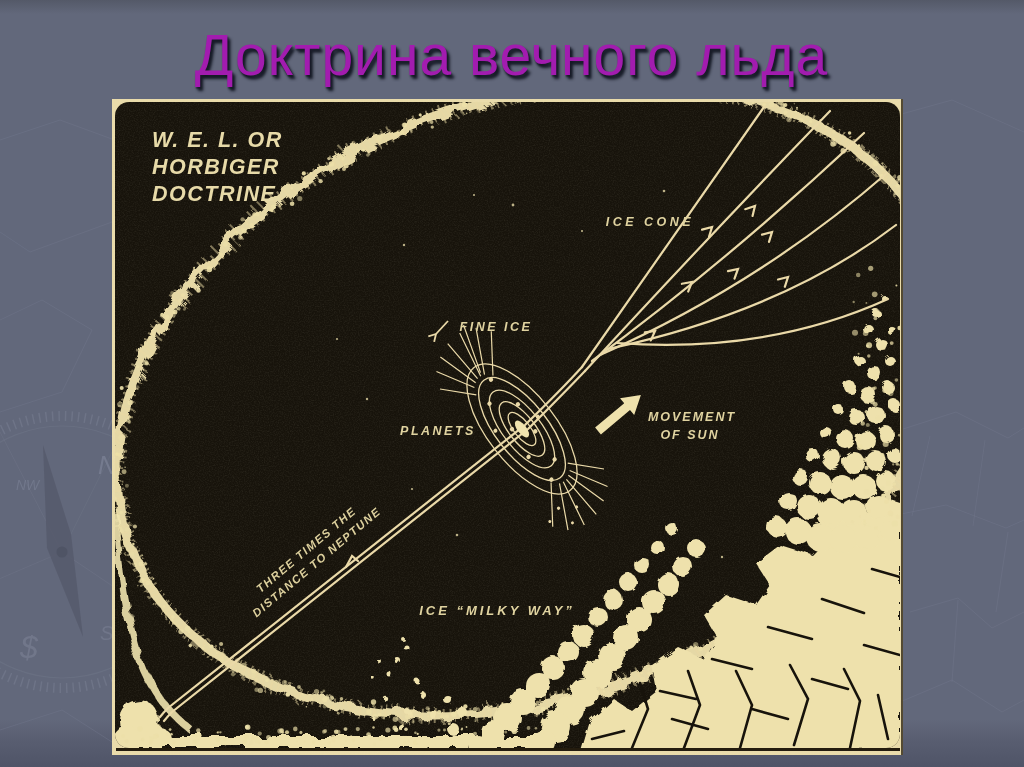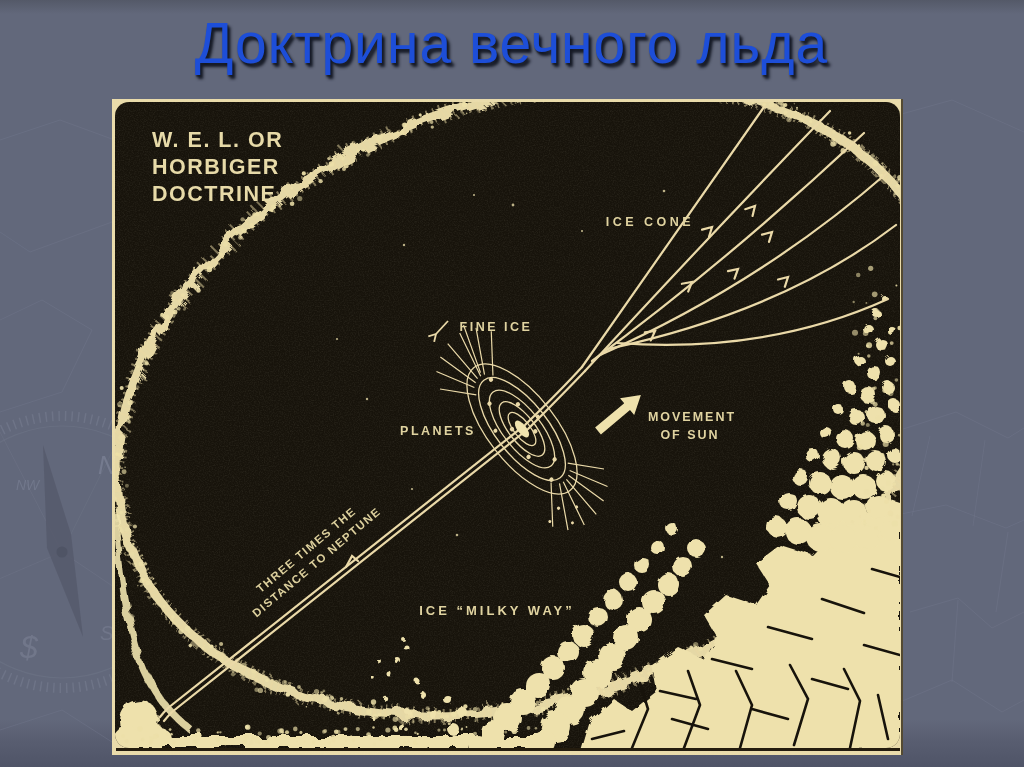--- a/index.html
+++ b/index.html
@@ -3,27 +3,27 @@
 <meta charset="utf-8">
 <style>
   html,body{margin:0;padding:0;}
   body{
     width:1024px;height:767px;overflow:hidden;position:relative;
     background:linear-gradient(180deg,#545968 0px,#62687b 14px,#62687b 720px,#585d70 742px,#4f5467 767px);
     font-family:"Liberation Sans",sans-serif;
   }
   .bg-svg{position:absolute;left:0;top:0;z-index:0;}
   .slide-title{
-    position:absolute;top:10px;left:0;right:1px;z-index:2;margin:0;
+    position:absolute;top:10px;left:0;right:1px;z-index:2;margin:12px;
     text-align:center;font-size:57px;font-weight:400;letter-spacing:1px;
-    color:#1d4ed8;
+    color:#a21caf;
     text-shadow:3px 4px 3px rgba(19,23,35,.95),1px 2px 2px rgba(19,23,35,.8);
     font-family:"Liberation Sans",sans-serif;
   }
-  .figure-wrap{position:absolute;left:112px;top:99px;width:791px;height:656px;z-index:1;}
+  .figure-wrap{position:absolute;left:112px;top:99px;width:791px;height:656px;z-index:1;font-style:italic;}
   svg text{font-family:"Liberation Sans",sans-serif;}
 </style>
 </head>
 <body>
 
 <svg class="bg-svg" width="1024" height="767" viewBox="0 0 1024 767">
   <g stroke="#747a8e" stroke-opacity="0.38" fill="none" stroke-width="1">
     <polyline points="0,140 60,120 142,150 112,222 30,252 0,232"></polyline>
     <polyline points="880,120 952,100 1024,132"></polyline>
     <polyline points="900,430 956,412 1008,438 1024,428"></polyline>

